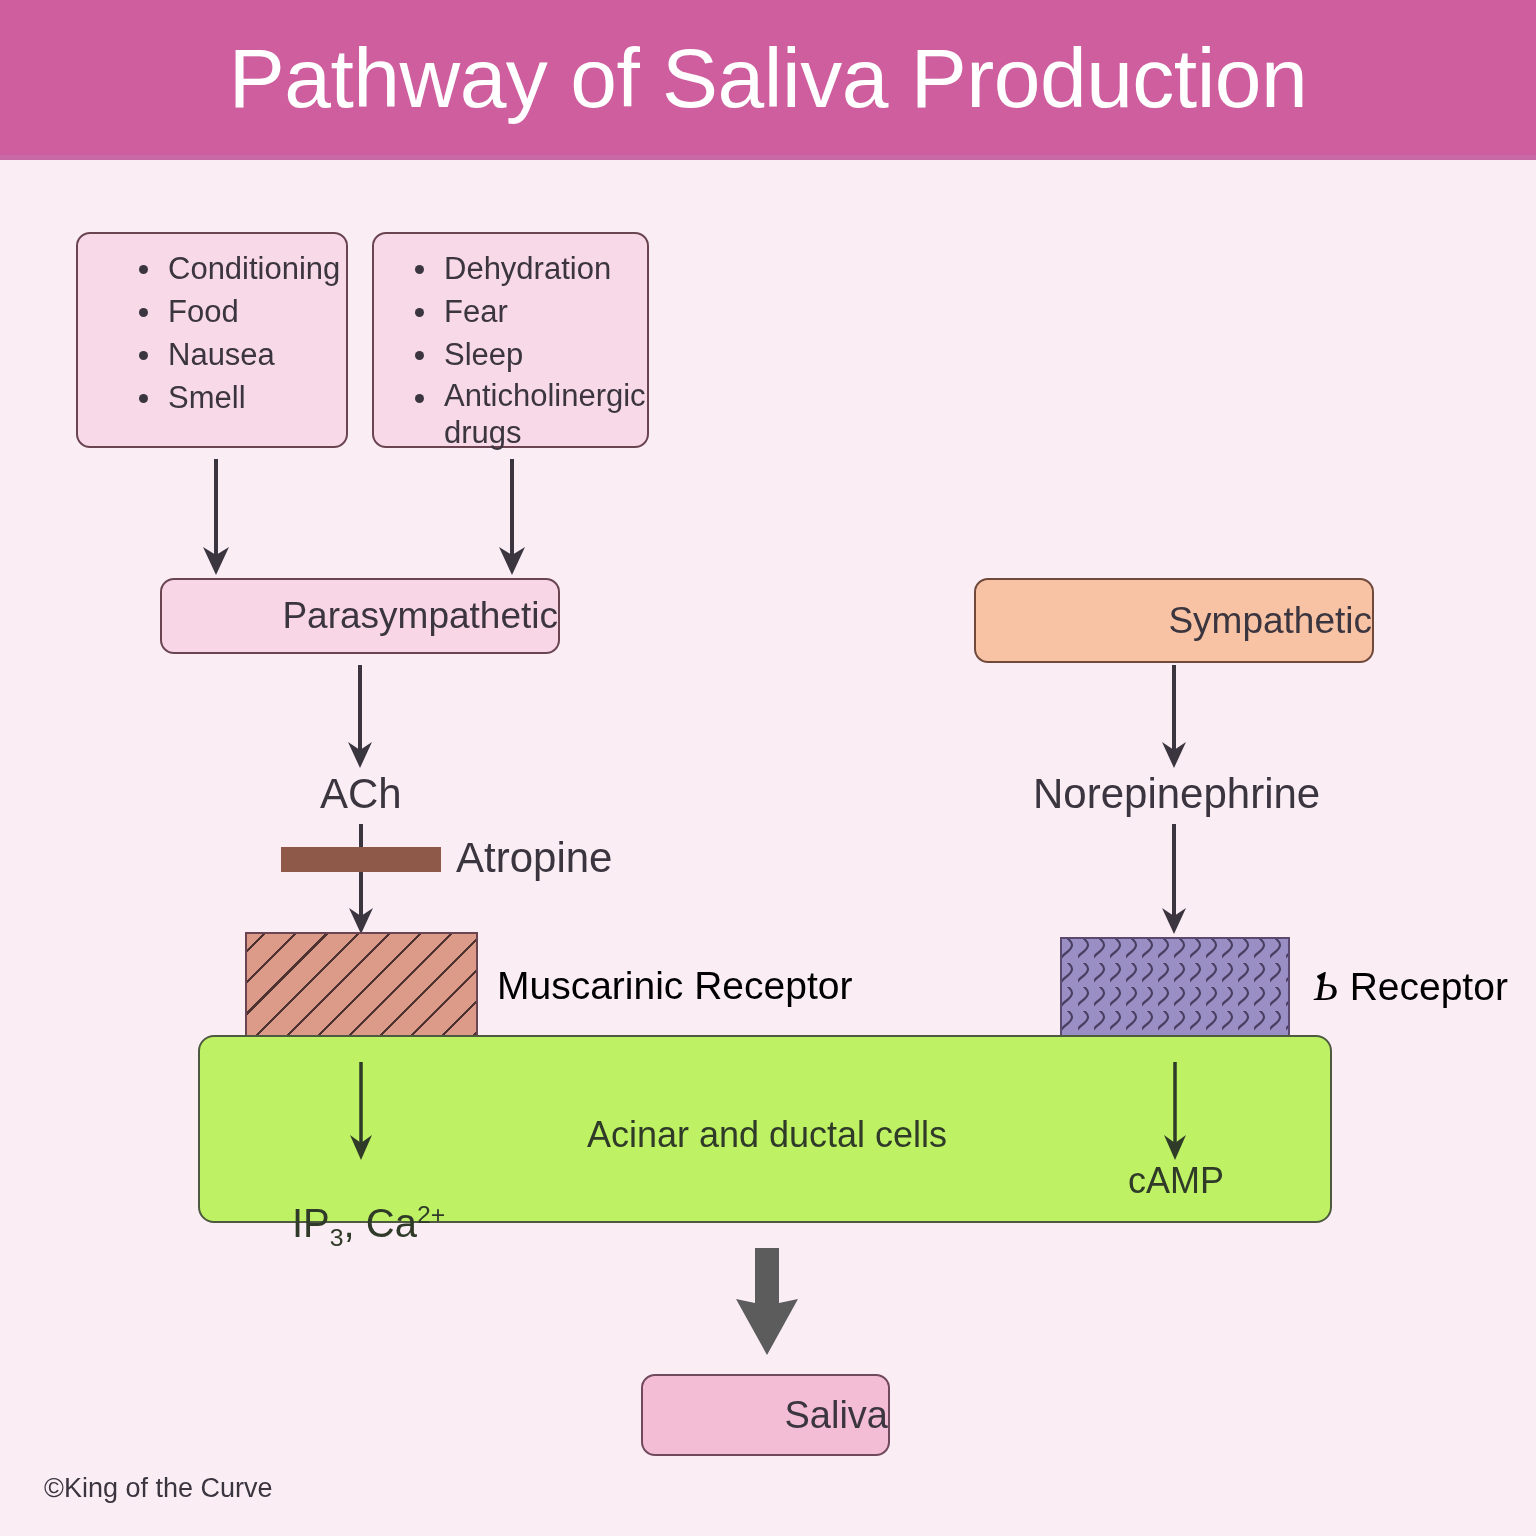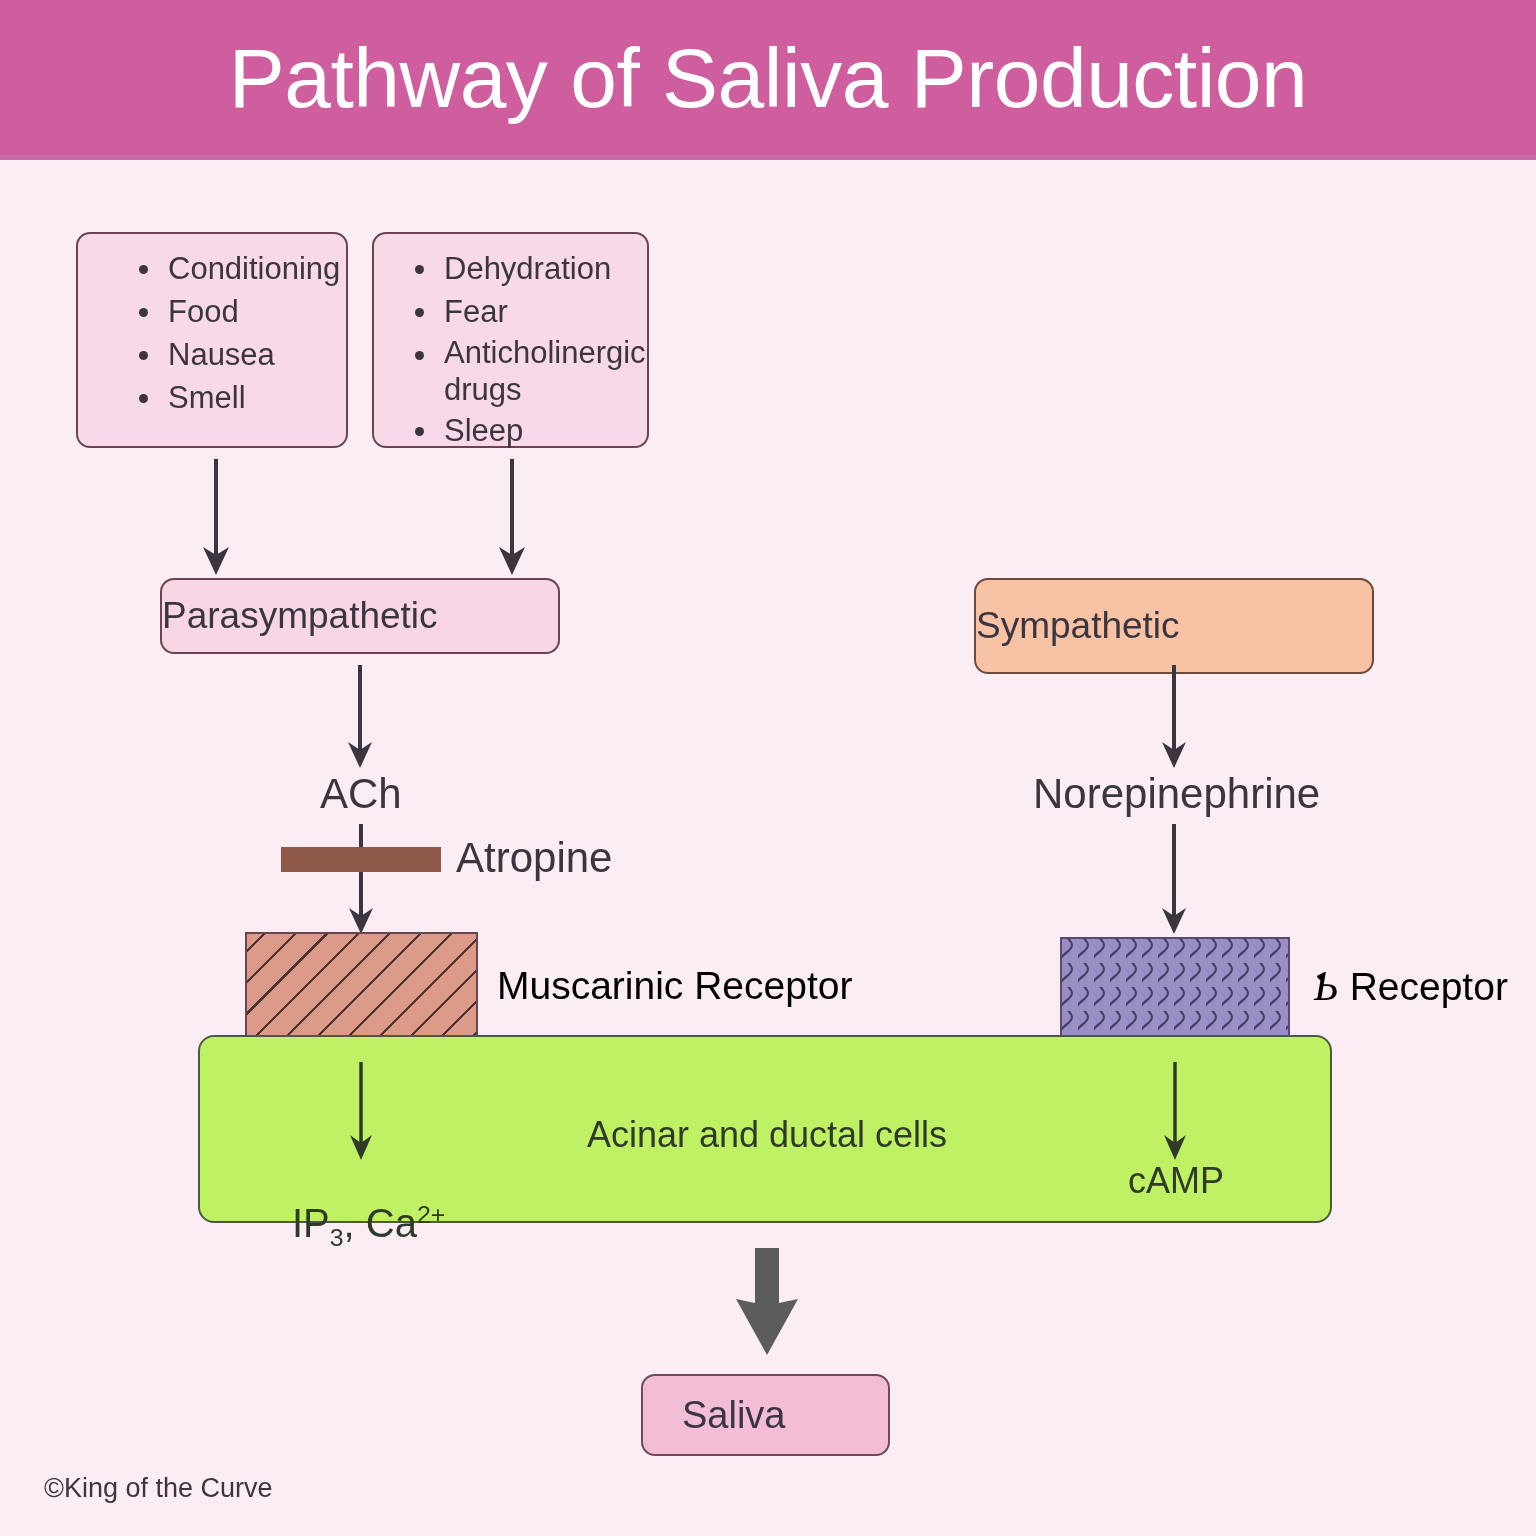--- a/index.html
+++ b/index.html
@@ -82,42 +82,42 @@
     top: 17px;
     width: 9px;
     height: 9px;
     border-radius: 50%;
     background: #3b3540;
   }
 
   .label-box {
     display: flex;
     align-items: center;
-    justify-content: flex-start;
+    justify-content: flex-end;
   }
   .label-box > span {
     color: #3b3540;
     font-size: 37px;
     line-height: 40px;
     white-space: nowrap;
   }
 
   .box-para {
     left: 160px;
     top: 578px;
     width: 400px;
     height: 76px;
     background: #f9d6e6;
     border-color: #6b4452;
   }
   .box-symp {
     left: 974px;
     top: 578px;
     width: 400px;
-    height: 96px;
+    height: 85px;
     background: #f7c3a4;
     border-color: #70493b;
   }
   .box-saliva {
     left: 641px;
     top: 1374px;
     width: 249px;
     height: 82px;
     background: #f3bdd6;
     border-color: #70495c;
@@ -270,22 +270,22 @@
       <li>Food</li>
       <li>Nausea</li>
       <li>Smell</li>
     </ul>
   </div>
 
   <div class="box bullet-box" style="left:372px; top:232px; width:277px; height:216px;">
     <ul class="bullet-list">
       <li>Dehydration</li>
       <li>Fear</li>
+      <li>Sleep</li>
       <li style="line-height:37px;">Anticholinergic drugs</li>
-      <li>Sleep</li>
     </ul>
   </div>
 
   <div class="arrow" style="left:196px; top:459px;">
     <svg width="40" height="118" viewBox="0 0 40 118">
       <line x1="20" y1="0" x2="20" y2="98" stroke="#3b3540" stroke-width="4"></line>
       <polygon points="20,116 7,88 20,96 33,88" fill="#3b3540"></polygon>
     </svg>
   </div>
   <div class="arrow" style="left:492px; top:459px;">

